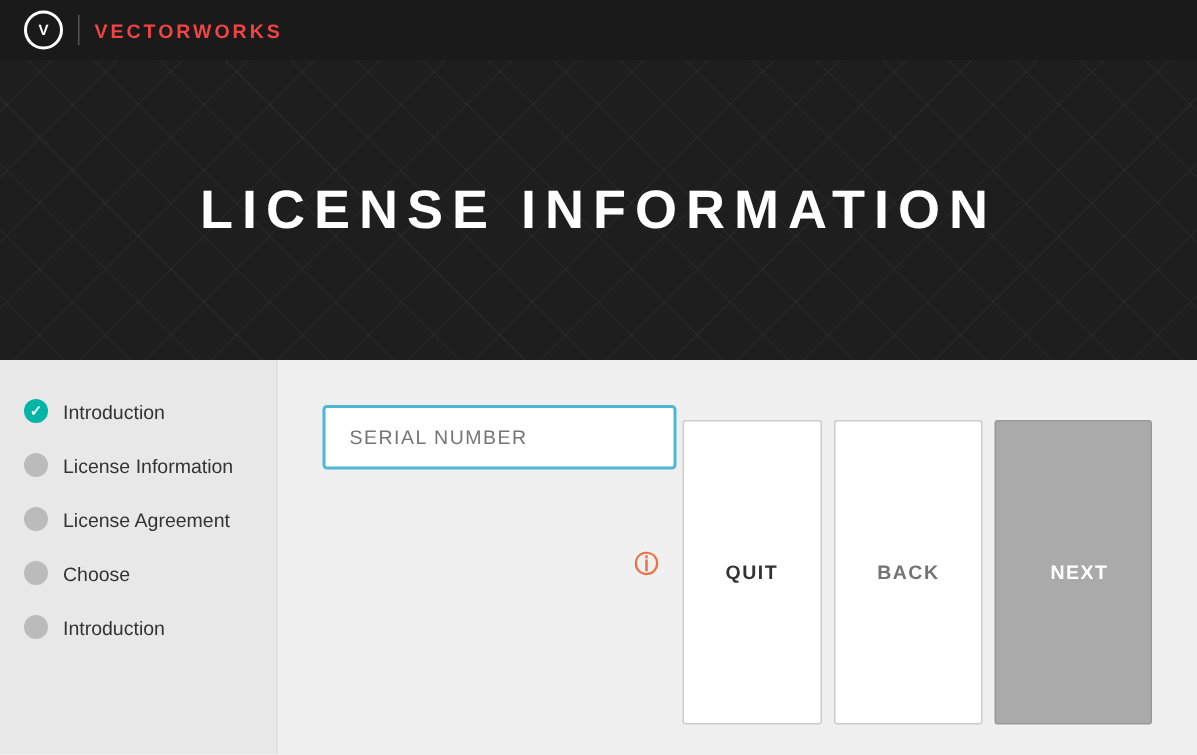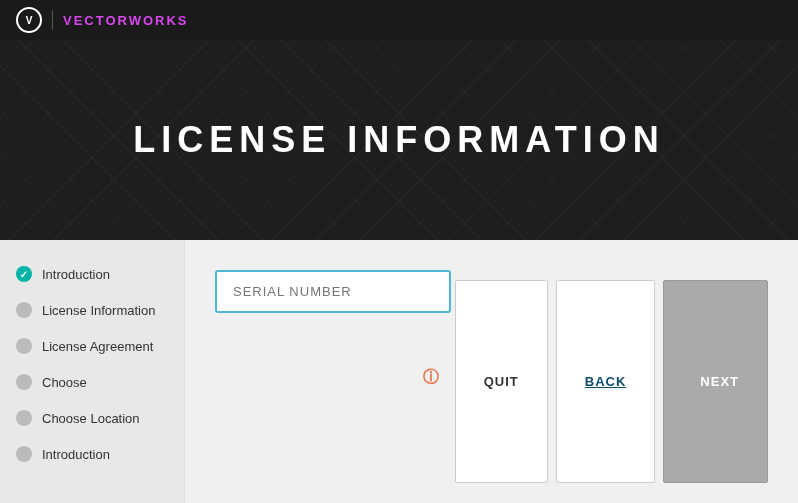--- a/index.html
+++ b/index.html
@@ -39,21 +39,21 @@
       font-weight: bold;
     }
 
     .vw-divider {
       width: 1px;
       height: 20px;
       background: #555;
     }
 
     .vw-brand-text {
-      color: #d946ef;
+      color: #ef4444;
       font-size: 13px;
       font-weight: bold;
       letter-spacing: 2px;
       text-transform: uppercase;
     }
 
     
     .hero-banner {
       background: #1e1e1e;
       height: 200px;
@@ -201,23 +201,22 @@
     }
 
     .btn-quit {
       background: #fff;
       color: #333;
       border: 1px solid #ccc;
     }
 
     .btn-back {
       background: #fff;
-      color: #0c4a6e;
+      color: #737373;
       border: 1px solid #ccc;
-      text-decoration: underline;
     }
 
     .btn-next {
       background: #aaa;
       color: #fff;
       border: 1px solid #999;
       cursor: not-allowed;
       padding-left: 36px;
     }
   </style>
@@ -252,24 +251,20 @@
     <div class="sidebar-item">
       <div class="step-indicator pending"></div>
       <span>License Agreement</span>
     </div>
     <div class="sidebar-item">
       <div class="step-indicator pending"></div>
       <span>Choose</span>
     </div>
     <div class="sidebar-item">
       <div class="step-indicator pending"></div>
-      <span>Choose Location</span>
-    </div>
-    <div class="sidebar-item">
-      <div class="step-indicator pending"></div>
       <span>Introduction</span>
     </div>
   </nav>
 
   <div class="content-panel">
     <div class="input-wrapper">
       <input type="text" class="serial-number-field" placeholder="SERIAL NUMBER" style="">
       <span class="input-icon">ⓘ</span>
     </div>
 

